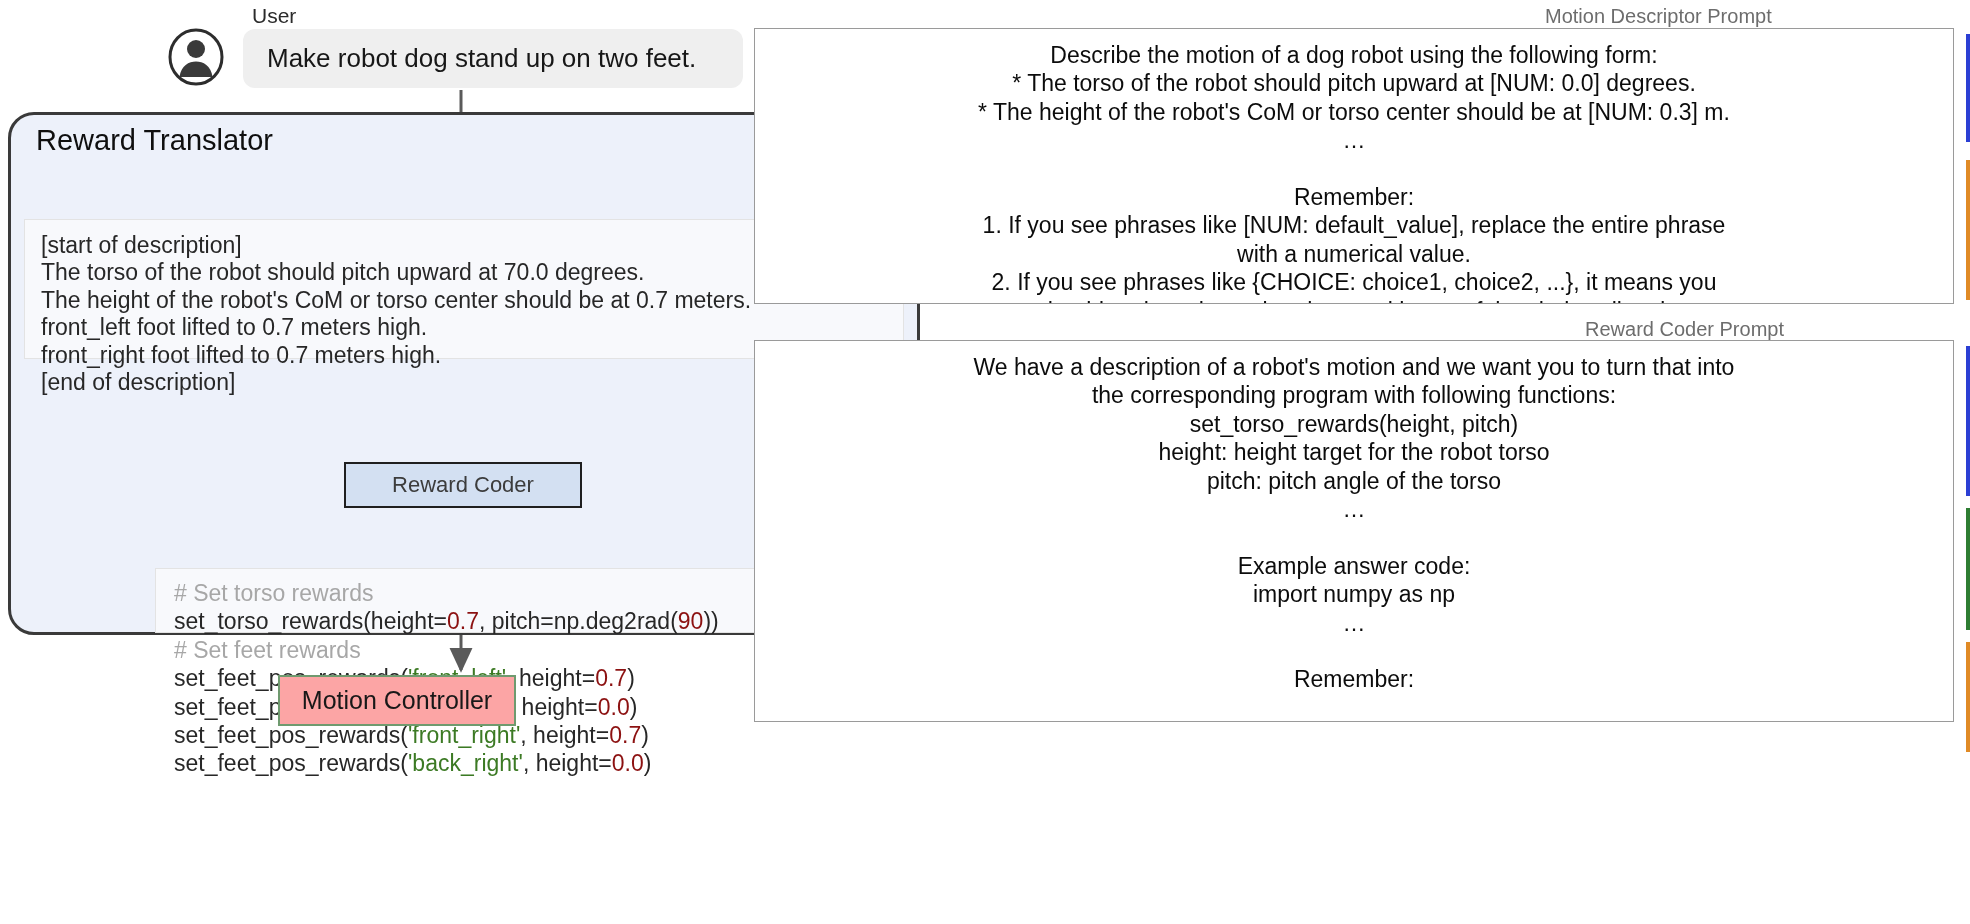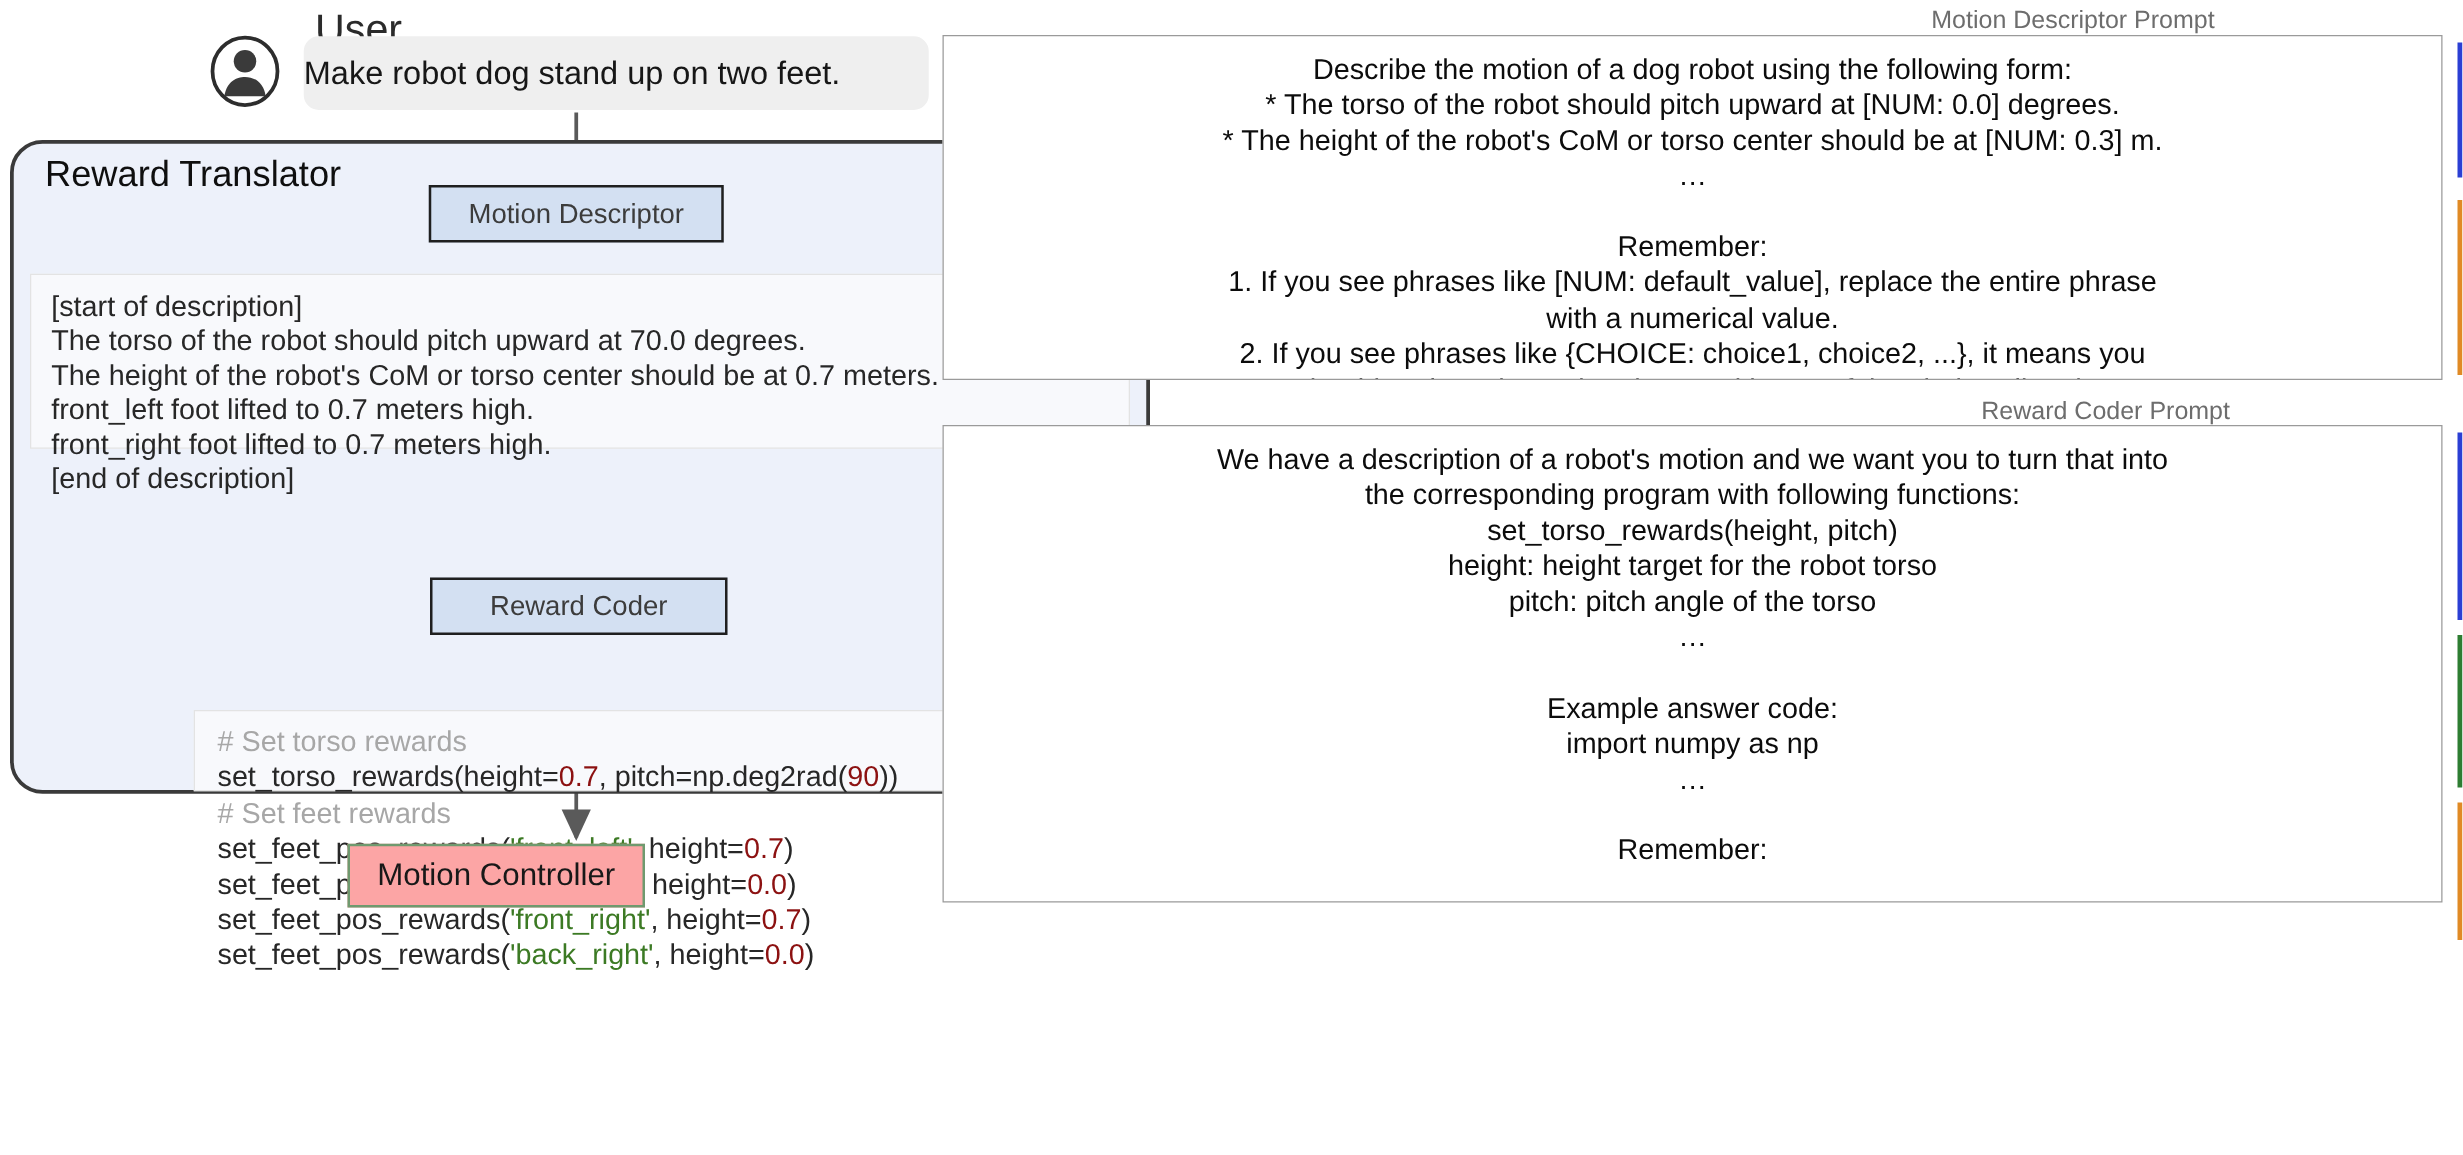--- a/index.html
+++ b/index.html
@@ -12,32 +12,33 @@
     position: relative;
     width: 1970px;
     height: 924px;
     overflow: hidden;
     background: #ffffff;
   }
 
   
   #user-label {
     position: absolute; left: 252px; top: 4px;
-    font-size: 33px; color: #2b2b2b;
+    font-size: 21px; color: #2b2b2b;
   }
   #avatar {
     position: absolute; left: 167px; top: 28px;
     width: 58px; height: 58px;
   }
   #user-bubble {
     position: absolute; left: 243px; top: 29px;
     width: 500px; height: 59px;
     background: #efefef;
     border-radius: 12px;
     display: flex; align-items: center;
+    padding-left: 24px;
     font-size: 26px; color: #171717;
     white-space: nowrap;
   }
 
   
   #reward-translator {
     position: absolute; left: 8px; top: 112px;
     width: 912px; height: 523px;
     background: #edf1fa;
     border: 3px solid #3a3a3a;
@@ -172,23 +173,20 @@
     <circle cx="29" cy="21" r="9" fill="#3a3a3a"></circle>
     <path d="M12.5 49 C14 37.5 22 33.5 29 33.5 C36 33.5 44 37.5 45.5 49 Z" fill="#3a3a3a"></path>
   </svg>
   <div id="user-bubble">
     <span>Make robot dog stand up on two feet.</span>
   </div>
 
   <div id="reward-translator"></div>
   <div id="rt-title">Reward Translator</div>
 
-  <div id="motion-descriptor" class="proc-box">
-    <span>Motion Descriptor</span>
-  </div>
 
   <div id="description-box" class="text-panel">
     <div class="line">[start of description]</div>
     <div class="line">The torso of the robot should pitch upward at 70.0 degrees.</div>
     <div class="line">The height of the robot's CoM or torso center should be at 0.7 meters.</div>
     <div class="line">front_left foot lifted to 0.7 meters high.</div>
     <div class="line">front_right foot lifted to 0.7 meters high.</div>
     <div class="line">[end of description]</div>
   </div>
 

